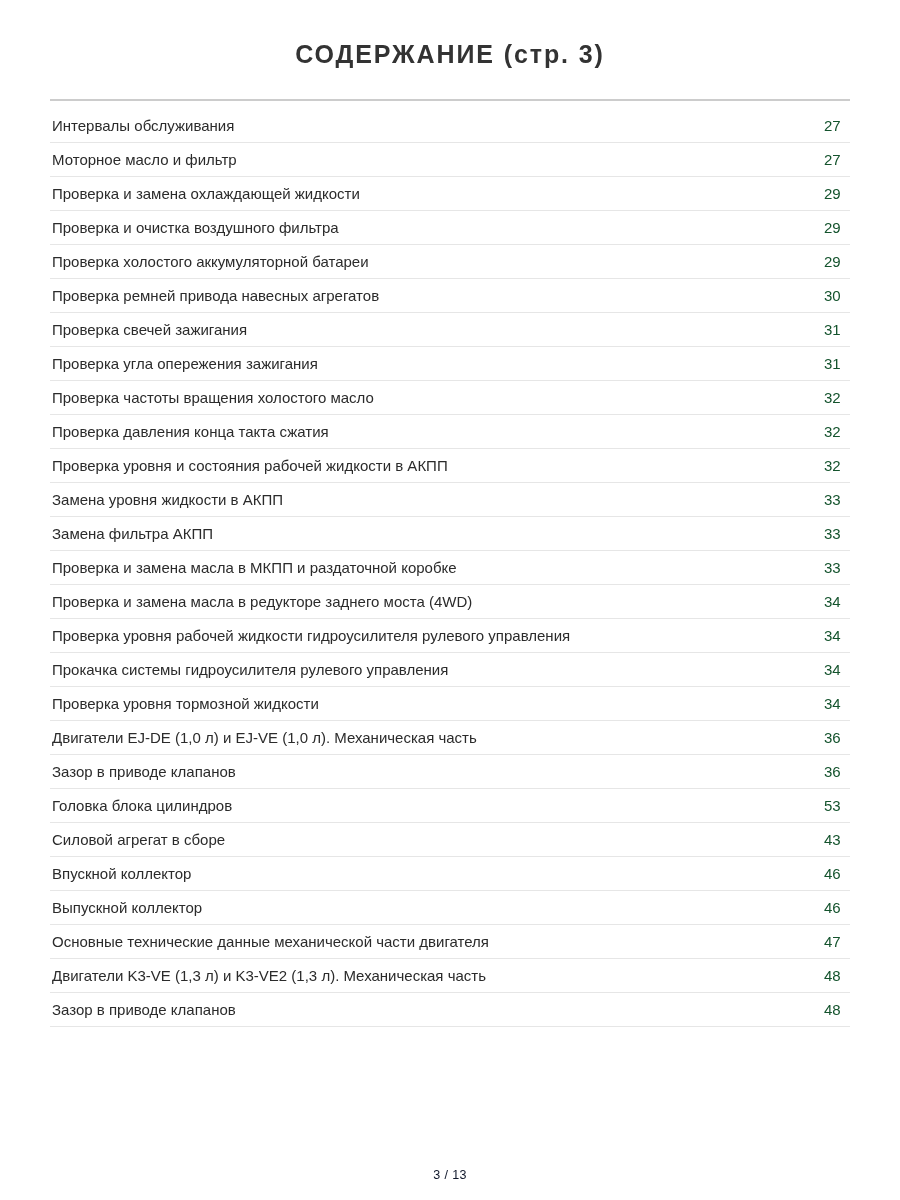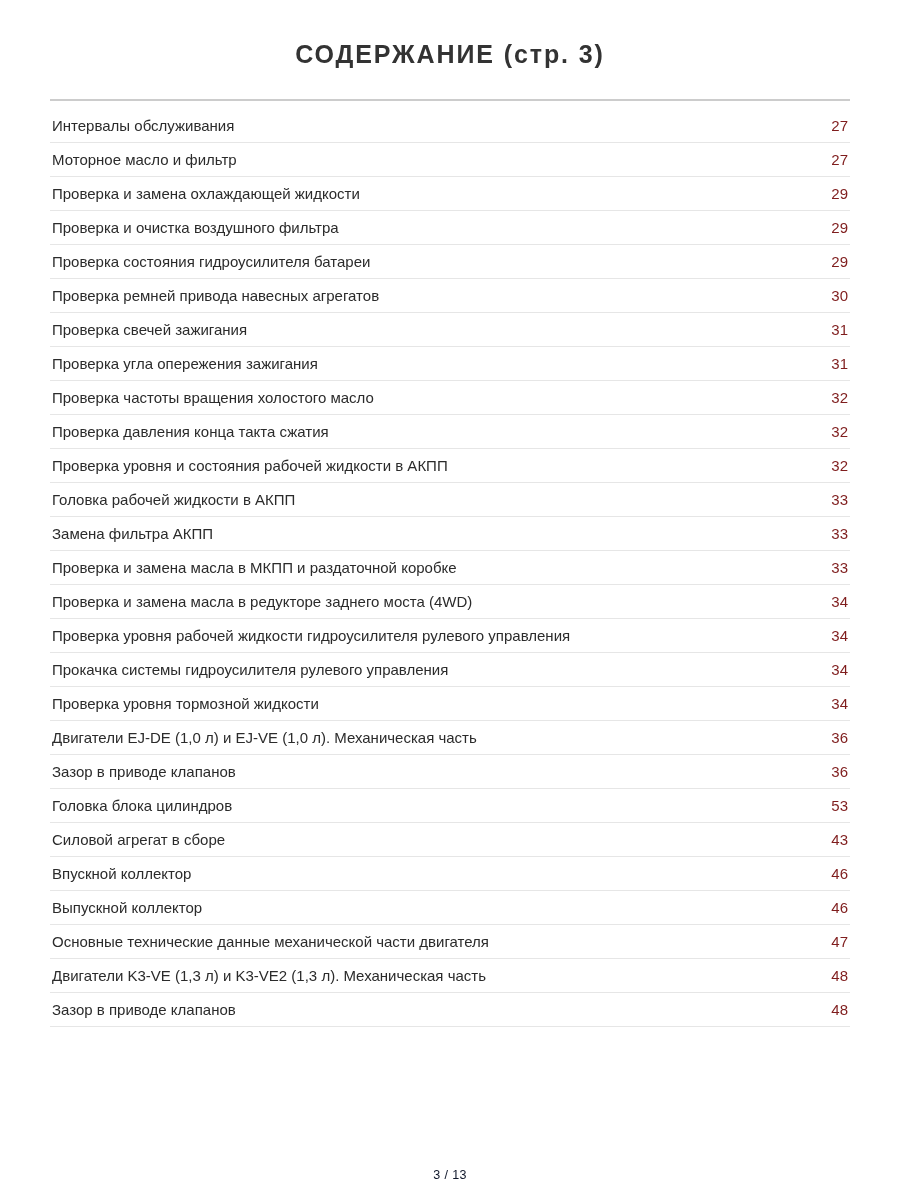--- a/index.html
+++ b/index.html
@@ -65,23 +65,23 @@
     color: #2b2b2b;
     white-space: nowrap;
     overflow: hidden;
     text-overflow: ellipsis;
     flex: 1 1 auto;
     padding-right: 14px;
   }
   .toc-page {
     font-size: 15px;
     line-height: 34px;
-    color: #7f1d1d;
+    color: #14532d;
     flex: 0 0 auto;
-    text-align: right;
+    text-align: left;
     min-width: 24px;
     margin-left: 39px;
   }
   .footer {
     position: absolute;
     left: 0;
     right: 0;
     bottom: 0;
     height: 60px;
     display: flex;
@@ -116,21 +116,21 @@
       </div>
       <div class="toc-row">
         <span class="toc-title">Проверка и замена охлаждающей жидкости</span>
         <span class="toc-page">29</span>
       </div>
       <div class="toc-row">
         <span class="toc-title">Проверка и очистка воздушного фильтра</span>
         <span class="toc-page">29</span>
       </div>
       <div class="toc-row">
-        <span class="toc-title">Проверка состояния гидроусилителя батареи</span>
+        <span class="toc-title">Проверка холостого аккумуляторной батареи</span>
         <span class="toc-page">29</span>
       </div>
       <div class="toc-row">
         <span class="toc-title">Проверка ремней привода навесных агрегатов</span>
         <span class="toc-page">30</span>
       </div>
       <div class="toc-row">
         <span class="toc-title">Проверка свечей зажигания</span>
         <span class="toc-page">31</span>
       </div>
@@ -144,21 +144,21 @@
       </div>
       <div class="toc-row">
         <span class="toc-title">Проверка давления конца такта сжатия</span>
         <span class="toc-page">32</span>
       </div>
       <div class="toc-row">
         <span class="toc-title">Проверка уровня и состояния рабочей жидкости в АКПП</span>
         <span class="toc-page">32</span>
       </div>
       <div class="toc-row">
-        <span class="toc-title">Головка рабочей жидкости в АКПП</span>
+        <span class="toc-title">Замена уровня жидкости в АКПП</span>
         <span class="toc-page">33</span>
       </div>
       <div class="toc-row">
         <span class="toc-title">Замена фильтра АКПП</span>
         <span class="toc-page">33</span>
       </div>
       <div class="toc-row">
         <span class="toc-title">Проверка и замена масла в МКПП и раздаточной коробке</span>
         <span class="toc-page">33</span>
       </div>

